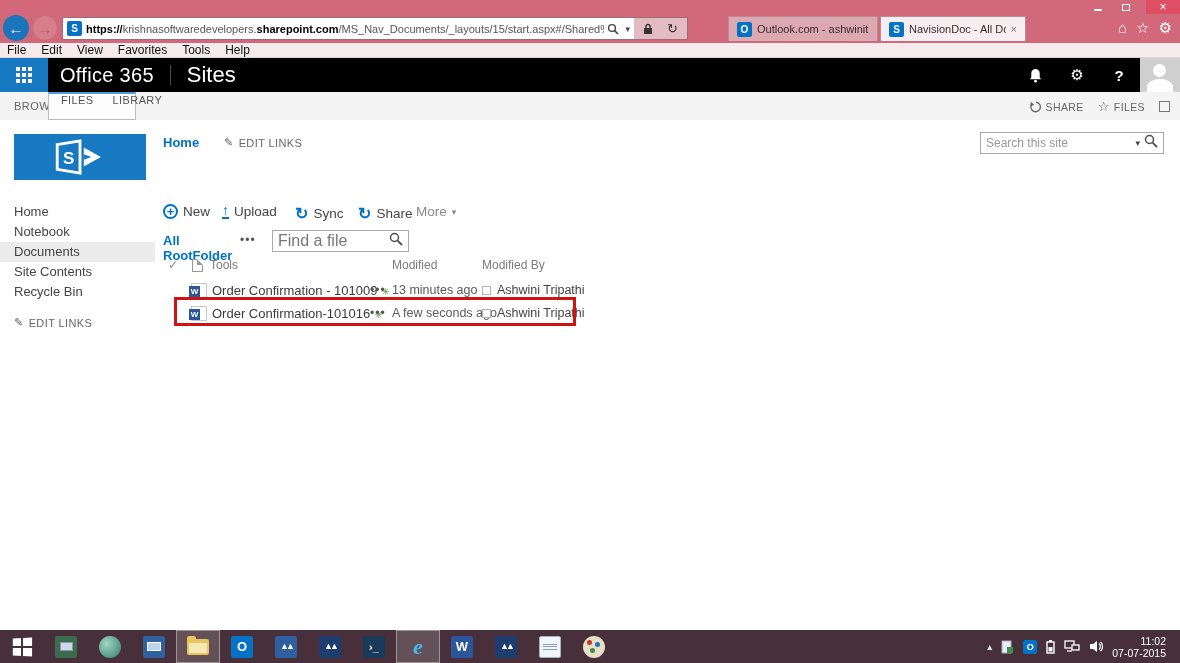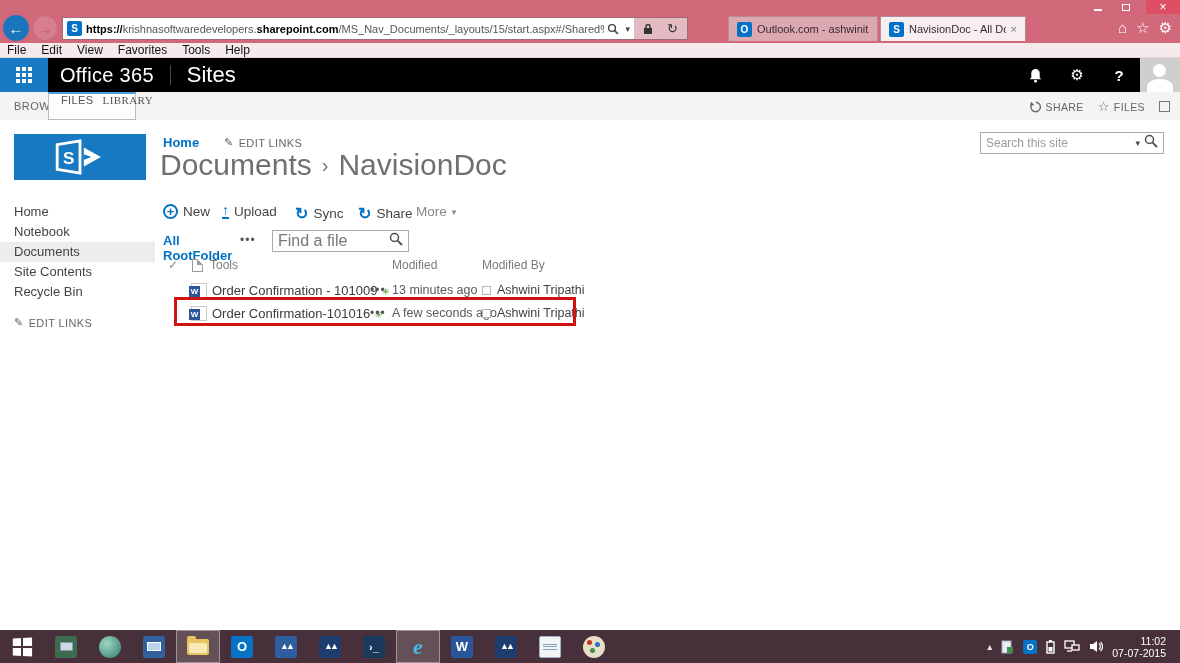--- a/index.html
+++ b/index.html
@@ -58,21 +58,21 @@
   #avatar .head { position:absolute; left:13px; top:6px; width:13px; height:13px; border-radius:50%; background:#fff; }
   #avatar .bodyy { position:absolute; left:7px; top:21px; width:26px; height:16px; border-radius:50% 50% 0 0; background:#fff; }
 
   
   #ribbonrow { left:0; top:92px; width:1180px; height:28px; background:#f4f4f4; }
   #tab-browse { position:absolute; left:14px; top:8px; font-size:11px; color:#666; letter-spacing:.5px; }
   #ribbon-group { position:absolute; left:48px; top:0; width:88px; height:28px; background:#fdfdfd;
                   border:1px solid #bcbcbc; border-top:2px solid #4d9fd8; display:flex; }
   #ribbon-group span { font-size:11px; color:#555; letter-spacing:.4px; }
   #tab-files { margin-left:12px; }
-  #tab-library { margin-left:9px;font-family:Liberation Serif, serif; }
+  #tab-library { margin-left:19px; }
   #ribbon-right { position:absolute; right:10px; top:7px; display:flex; align-items:center; gap:14px;
                   font-size:10.5px; color:#666; letter-spacing:.4px; }
   .rr-item { display:flex; align-items:center; gap:4px; }
   .focus-box { width:11px; height:11px; border:1px solid #777; }
 
   
   #content { left:0; top:120px; width:1180px; height:510px; background:#fff; }
   #sp-logo { left:14px; top:14px; width:132px; height:46px; background:#1779c2; display:flex;
              align-items:center; justify-content:center; }
   #crumb-home { left:163px; top:15px; font-size:13px; color:#0072c6; font-weight:bold; }
@@ -294,23 +294,20 @@
         <polygon points="36,17 44,20 36,23" fill="#1779c2"></polygon>
       </svg>
     </div>
 
     <span class="abs" id="crumb-home">Home</span>
     <span class="abs editlinks" id="editlinks-top">
       <span>✎</span>
       <span>EDIT LINKS</span>
     </span>
 
-    <div class="abs" id="page-title">
-      <span>Documents</span><span class="sep">›</span><span>NavisionDoc</span>
-    </div>
 
     <div class="abs" id="site-search">
       <input type="text" placeholder="Search this site" style="">
       <span class="caret">▾</span>
       <span>
         <svg width="14" height="14" viewBox="0 0 14 14">
             <circle cx="5.5" cy="5.5" r="4" fill="none" stroke="#4d4d4d" stroke-width="1.5"></circle>
             <line x1="8.6" y1="8.6" x2="13" y2="13" stroke="#4d4d4d" stroke-width="1.8"></line>
           </svg>
       </span>

